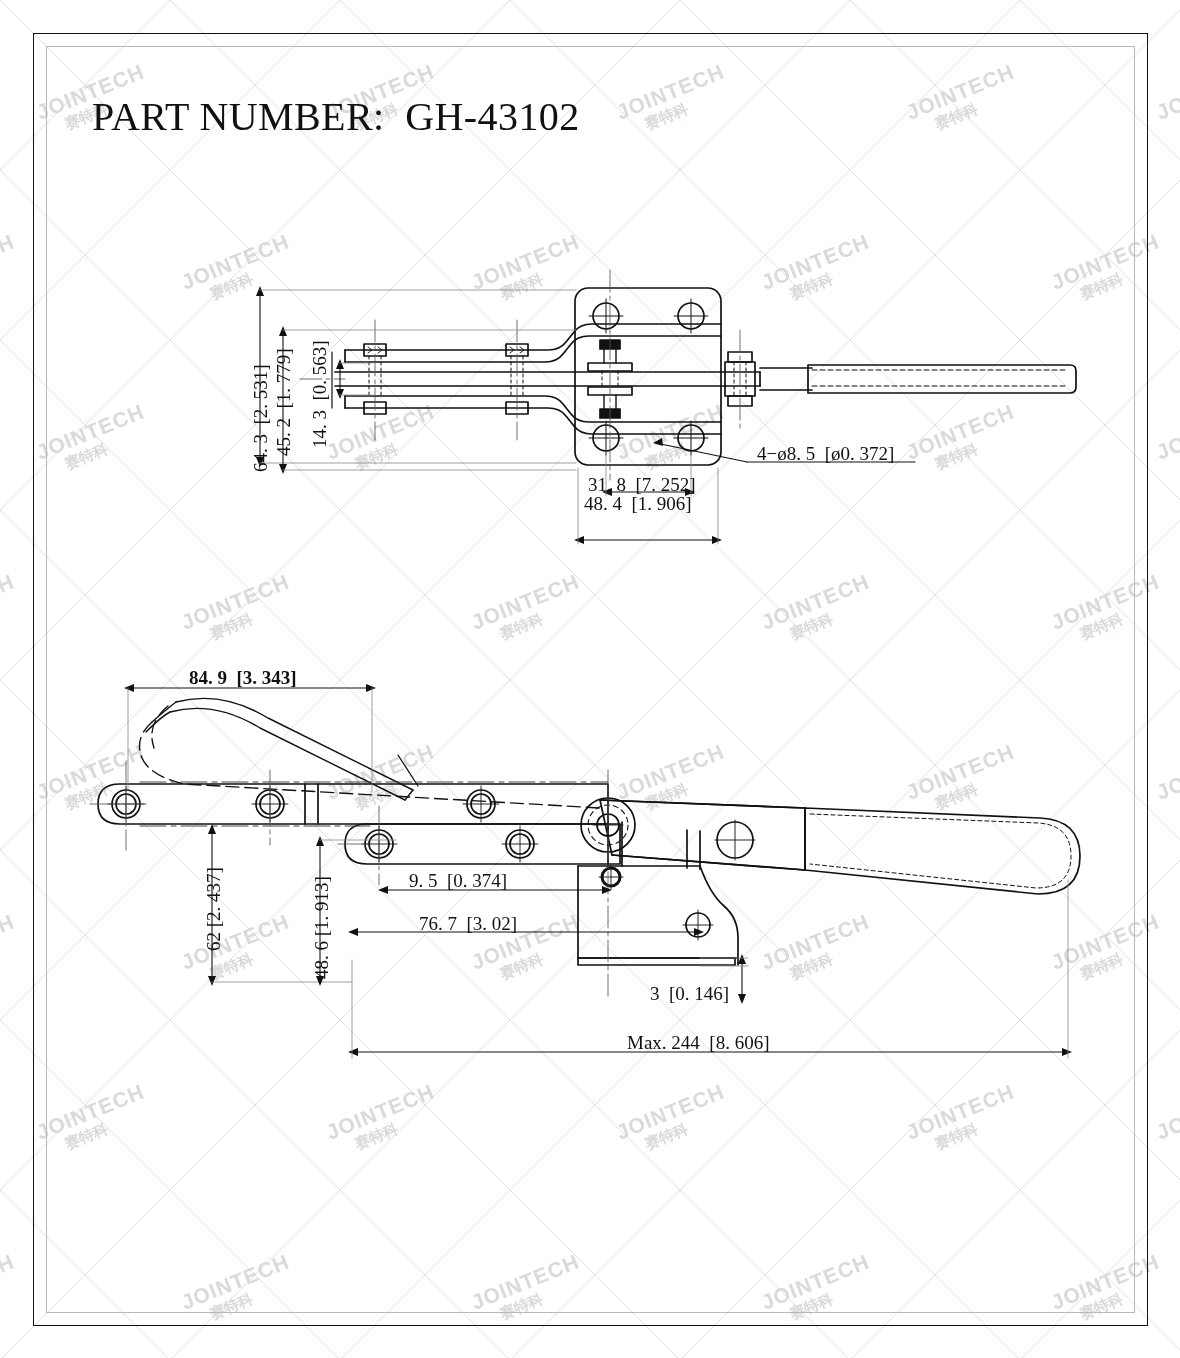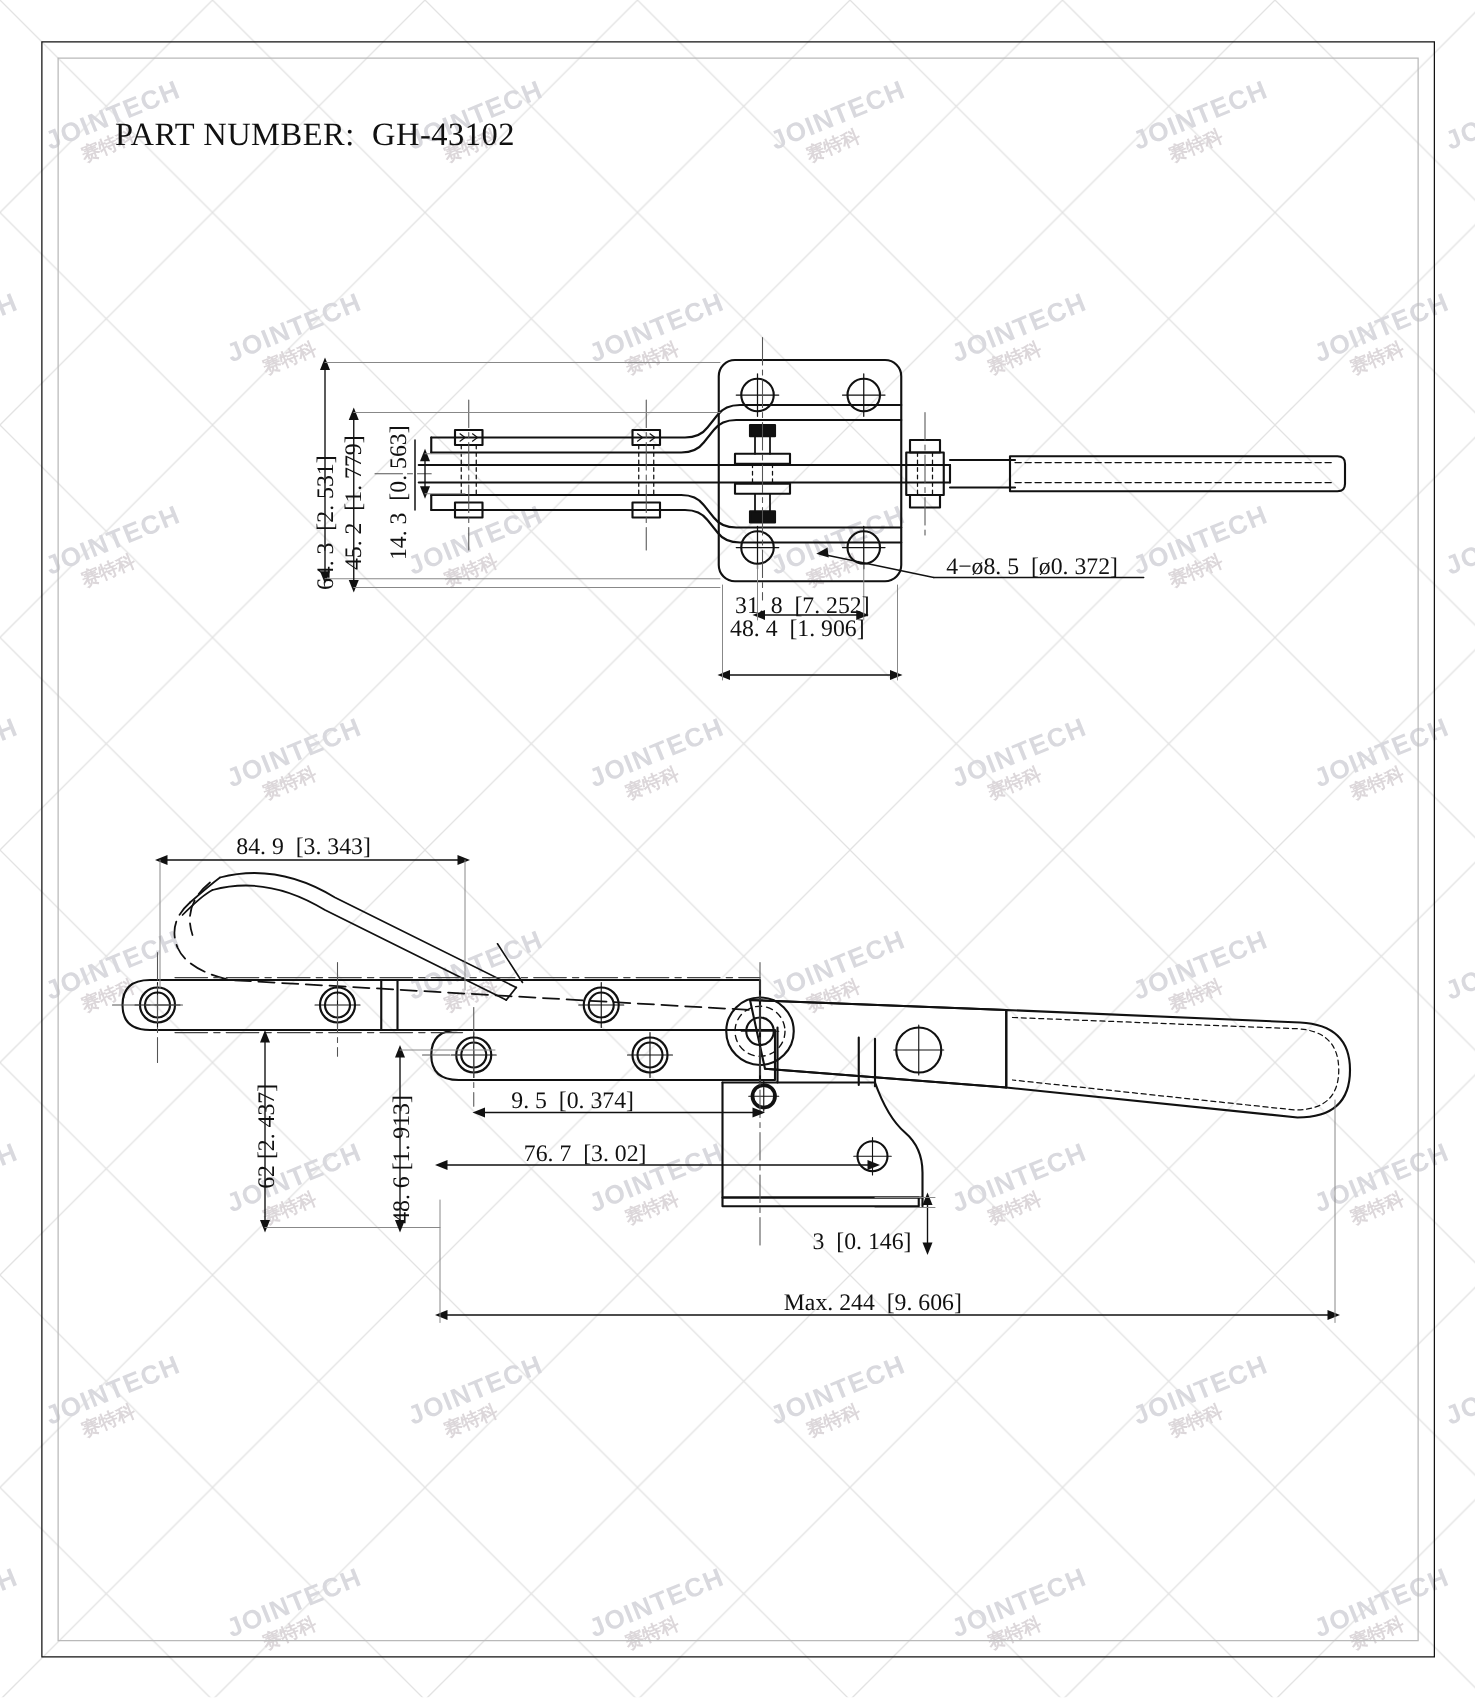--- a/index.html
+++ b/index.html
@@ -13,21 +13,21 @@
   #wm svg{position:absolute;inset:0;}
 
   
   .border-outer{position:absolute;left:33px;top:33px;width:1113px;height:1291px;
        border:1.6px solid #111;z-index:3;}
   .border-inner{position:absolute;left:46px;top:46px;width:1087px;height:1265px;
        border:1px solid #b9b9b9;z-index:3;}
 
   
   #title{position:absolute;left:92px;top:93px;z-index:6;
-       font-size:26px;letter-spacing:.4px;color:#111;white-space:pre;}
+       font-size:40px;letter-spacing:.4px;color:#111;white-space:pre;}
 
   
   #draw{position:absolute;inset:0;z-index:4;}
 
   .dimtxt{position:absolute;z-index:5;color:#111;white-space:pre;
           font-family:"Liberation Serif","DejaVu Serif",serif;font-size:19px;}
   .vert{transform-origin:0 0;transform:rotate(-90deg);}
 </style>
 </head>
 <body>
@@ -428,21 +428,21 @@
     </g>
   </svg>
 
   <div class="dimtxt vert" style="left:250px;top:472px;">64. 3  [2. 531]</div>
   <div class="dimtxt vert" style="left:273px;top:456px;">45. 2  [1. 779]</div>
   <div class="dimtxt vert" style="left:309px;top:448px;">14. 3  [0. 563]</div>
   <div class="dimtxt" style="left:588px;top:474px;">31. 8  [7. 252]</div>
   <div class="dimtxt" style="left:584px;top:493px;">48. 4  [1. 906]</div>
   <div class="dimtxt" style="left:757px;top:443px;">4−ø8. 5  [ø0. 372]</div>
 
-  <div class="dimtxt" style="left:189px;top:667px;">84. 9  [3. 343]</div>
+  <div class="dimtxt" style="left:189px;top:667px;font-weight:bold;">84. 9  [3. 343]</div>
   <div class="dimtxt vert" style="left:203px;top:951px;">62 [2. 437]</div>
   <div class="dimtxt vert" style="left:311px;top:979px;">48. 6 [1. 913]</div>
   <div class="dimtxt" style="left:409px;top:870px;">9. 5  [0. 374]</div>
   <div class="dimtxt" style="left:407px;top:913px;margin-left:12px;">76. 7  [3. 02]</div>
   <div class="dimtxt" style="left:650px;top:983px;">3  [0. 146]</div>
-  <div class="dimtxt" style="left:627px;top:1032px;">Max. 244  [9. 606]</div>
+  <div class="dimtxt" style="left:627px;top:1032px;">Max. 244  [8. 606]</div>
 
 </div>
 
 </body></html>

